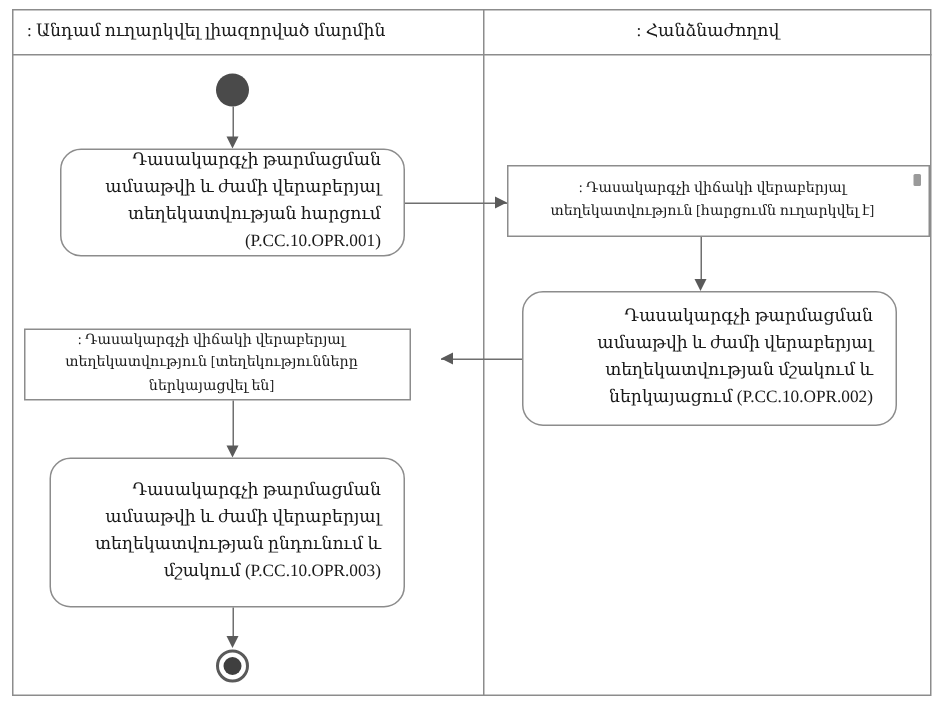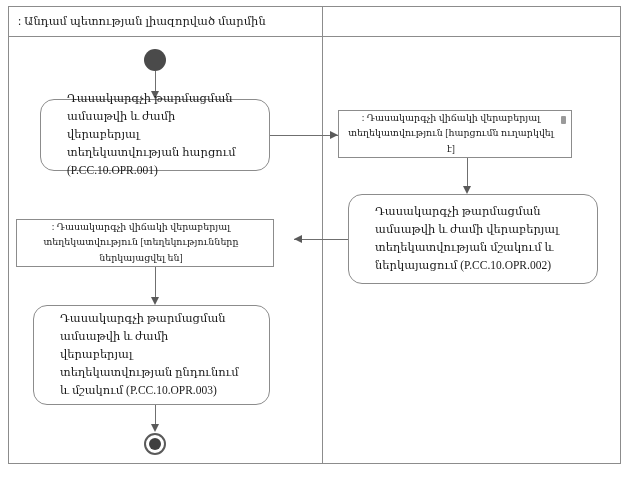--- a/index.html
+++ b/index.html
@@ -70,25 +70,25 @@
   
   .action {
     position: absolute;
     box-sizing: border-box;
     border: 1px solid #8c8c8c;
     border-radius: 14px;
     background: #ffffff;
     display: flex;
     align-items: center;
     justify-content: center;
-    text-align: left;
+    text-align: right;
     font-size: 11.5px;
     line-height: 1.55;
     color: #1a1a1a;
-    padding: 4px 26px;
+    padding: 4px 15px;
   }
   .object-node {
     position: absolute;
     box-sizing: border-box;
     border: 1px solid #8c8c8c;
     background: #ffffff;
     display: flex;
     align-items: center;
     justify-content: center;
     text-align: center;
@@ -174,21 +174,22 @@
 </head>
 <body>
 
 <div id="canvas">
 
   <div class="frame"></div>
 
   <div class="lane-header-rule"></div>
   <div class="lane-divider"></div>
 
-  <div class="lane-title left">: Անդամ պետության լիազորված մարմին</div>
+  <div class="lane-title left">: Անդամ ուղարկվել լիազորված մարմին</div>
+  <div class="lane-title right">: Հանձնաժողով</div>
 
   <div class="initial-node" style="left:144px; top:49px;"></div>
 
   <div class="flow-v" style="left:155px; top:71px; height:24px;"></div>
   <div class="arrow-down" style="left:150.5px; top:91px;"></div>
 
   <div class="action" style="left:40px; top:99px; width:230px; height:72px;">Դասակարգչի թարմացման ամսաթվի և ժամի վերաբերյալ տեղեկատվության հարցում (P.CC.10.OPR.001)</div>
 
   <div class="flow-h" style="left:270px; top:135px; width:68px;"></div>
   <div class="arrow-right" style="left:330px; top:130.5px;"></div>
@@ -200,21 +201,21 @@
   <div class="flow-v" style="left:155px; top:267px; height:34px;"></div>
   <div class="arrow-down" style="left:150.5px; top:297px;"></div>
 
   <div class="action" style="left:33px; top:305px; width:237px; height:100px;">Դասակարգչի թարմացման ամսաթվի և ժամի վերաբերյալ տեղեկատվության ընդունում և մշակում (P.CC.10.OPR.003)</div>
 
   <div class="flow-v" style="left:155px; top:405px; height:24px;"></div>
   <div class="arrow-down" style="left:150.5px; top:424px;"></div>
 
   <div class="final-node" style="left:144px; top:433px;"></div>
 
-  <div class="object-node" style="left:338px; top:110px; width:234px; height:48px;">
+  <div class="object-node" style="left:338px; top:110px; width:282px; height:48px;">
     <span>: Դասակարգչի վիճակի վերաբերյալ տեղեկատվություն [հարցումն ուղարկվել է]</span>
     <span class="pin-icon"></span>
   </div>
 
   <div class="flow-v" style="left:467px; top:158px; height:32px;"></div>
   <div class="arrow-down" style="left:462.5px; top:186px;"></div>
 
   <div class="action" style="left:348px; top:194px; width:250px; height:90px;">Դասակարգչի թարմացման ամսաթվի և ժամի վերաբերյալ տեղեկատվության մշակում և ներկայացում (P.CC.10.OPR.002)</div>
 
   <div class="flow-h" style="left:294px; top:239px; width:54px;"></div>

